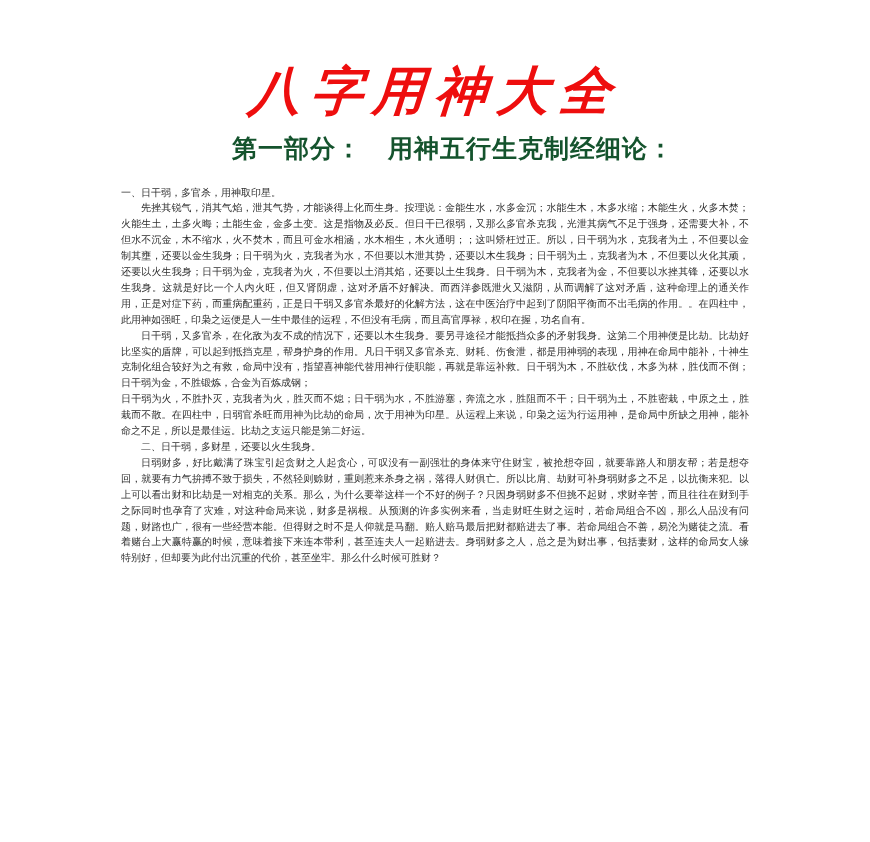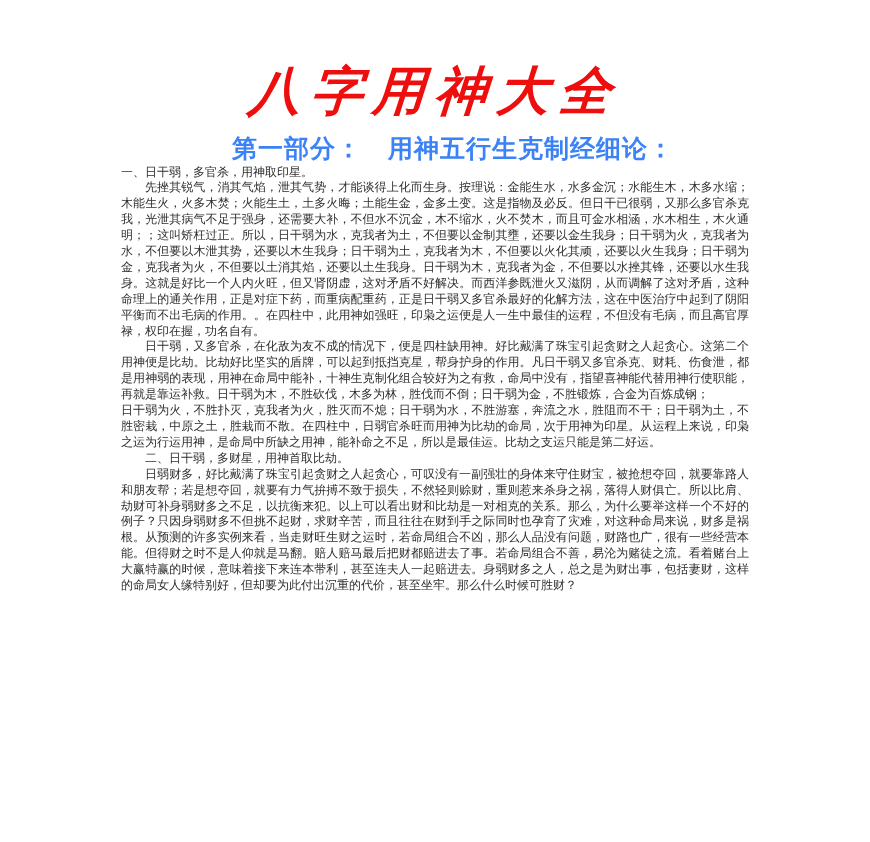--- a/index.html
+++ b/index.html
@@ -27,28 +27,28 @@
     color: #ee0e0e;
     transform: skewX(-4deg);
   }
   .section-heading {
     margin-top: 12px;
     text-align: center;
     font-family: "Liberation Serif", "DejaVu Serif", serif;
     font-weight: bold;
     font-size: 25px;
     line-height: 1.1;
-    color: #3b82f6;
+    color: #14532d;
     letter-spacing: 1px;
     margin-left: 36px;
   }
   .content {
     width: 628px;
-    margin: 2px auto 0 auto;
-    font-size: 12px;
+    margin: 22px auto 0 auto;
+    font-size: 10px;
     line-height: 15.9px;
     color: #2e2e2e;
     text-align: justify;
   }
   .content p {
     margin: 0;
     padding: 0;
   }
   .p-indent {
     text-indent: 2em;
@@ -59,19 +59,19 @@
 
 <div class="page">
 
   <div class="doc-title">八字用神大全</div>
 
   <div class="section-heading">第一部分：　用神五行生克制经细论：</div>
 
   <div class="content">
     <p class="p-flush">一、日干弱，多官杀，用神取印星。</p>
     <p class="p-indent">先挫其锐气，消其气焰，泄其气势，才能谈得上化而生身。按理说：金能生水，水多金沉；水能生木，木多水缩；木能生火，火多木焚；火能生土，土多火晦；土能生金，金多土变。这是指物及必反。但日干已很弱，又那么多官杀克我，光泄其病气不足于强身，还需要大补，不但水不沉金，木不缩水，火不焚木，而且可金水相涵，水木相生，木火通明；；这叫矫枉过正。所以，日干弱为水，克我者为土，不但要以金制其壅，还要以金生我身；日干弱为火，克我者为水，不但要以木泄其势，还要以木生我身；日干弱为土，克我者为木，不但要以火化其顽，还要以火生我身；日干弱为金，克我者为火，不但要以土消其焰，还要以土生我身。日干弱为木，克我者为金，不但要以水挫其锋，还要以水生我身。这就是好比一个人内火旺，但又肾阴虚，这对矛盾不好解决。而西洋参既泄火又滋阴，从而调解了这对矛盾，这种命理上的通关作用，正是对症下药，而重病配重药，正是日干弱又多官杀最好的化解方法，这在中医治疗中起到了阴阳平衡而不出毛病的作用。。在四柱中，此用神如强旺，印枭之运便是人一生中最佳的运程，不但没有毛病，而且高官厚禄，权印在握，功名自有。</p>
-    <p class="p-indent">日干弱，又多官杀，在化敌为友不成的情况下，便是四柱缺用神。好比戴满了珠宝引起贪财之人起贪心。这第二个用神便是比劫。比劫好比坚实的盾牌，可以起到抵挡克星，帮身护身的作用。凡日干弱又多官杀克、财耗、伤食泄，都是用神弱的表现，用神在命局中能补，十神生克制化组合较好为之有救，命局中没有，指望喜神能代替用神行使职能，再就是靠运补救。日干弱为木，不胜砍伐，木多为林，胜伐而不倒；日干弱为金，不胜锻炼，合金为百炼成钢；</p>
+    <p class="p-indent">日干弱，又多官杀，在化敌为友不成的情况下，还要以木生我身。要另寻途径才能抵挡众多的矛射我身。这第二个用神便是比劫。比劫好比坚实的盾牌，可以起到抵挡克星，帮身护身的作用。凡日干弱又多官杀克、财耗、伤食泄，都是用神弱的表现，用神在命局中能补，十神生克制化组合较好为之有救，命局中没有，指望喜神能代替用神行使职能，再就是靠运补救。日干弱为木，不胜砍伐，木多为林，胜伐而不倒；日干弱为金，不胜锻炼，合金为百炼成钢；</p>
     <p class="p-flush">日干弱为火，不胜扑灭，克我者为火，胜灭而不熄；日干弱为水，不胜游塞，奔流之水，胜阻而不干；日干弱为土，不胜密栽，中原之土，胜栽而不散。在四柱中，日弱官杀旺而用神为比劫的命局，次于用神为印星。从运程上来说，印枭之运为行运用神，是命局中所缺之用神，能补命之不足，所以是最佳运。比劫之支运只能是第二好运。</p>
-    <p class="p-indent">二、日干弱，多财星，用神首取比劫。</p>
+    <p class="p-indent">二、日干弱，多财星，还要以火生我身。</p>
     <p class="p-indent">日弱财多，好比戴满了珠宝引起贪财之人起贪心，可叹没有一副强壮的身体来守住财宝，被抢想夺回，就要靠路人和朋友帮；若是想夺回，就要有力气拚搏不致于损失，不然轻则赊财，重则惹来杀身之祸，落得人财俱亡。所以比肩、劫财可补身弱财多之不足，以抗衡来犯。以上可以看出财和比劫是一对相克的关系。那么，为什么要举这样一个不好的例子？只因身弱财多不但挑不起财，求财辛苦，而且往往在财到手之际同时也孕育了灾难，对这种命局来说，财多是祸根。从预测的许多实例来看，当走财旺生财之运时，若命局组合不凶，那么人品没有问题，财路也广，很有一些经营本能。但得财之时不是人仰就是马翻。赔人赔马最后把财都赔进去了事。若命局组合不善，易沦为赌徒之流。看着赌台上大赢特赢的时候，意味着接下来连本带利，甚至连夫人一起赔进去。身弱财多之人，总之是为财出事，包括妻财，这样的命局女人缘特别好，但却要为此付出沉重的代价，甚至坐牢。那么什么时候可胜财？</p>
   </div>
 
 </div>
 
 </body></html>

